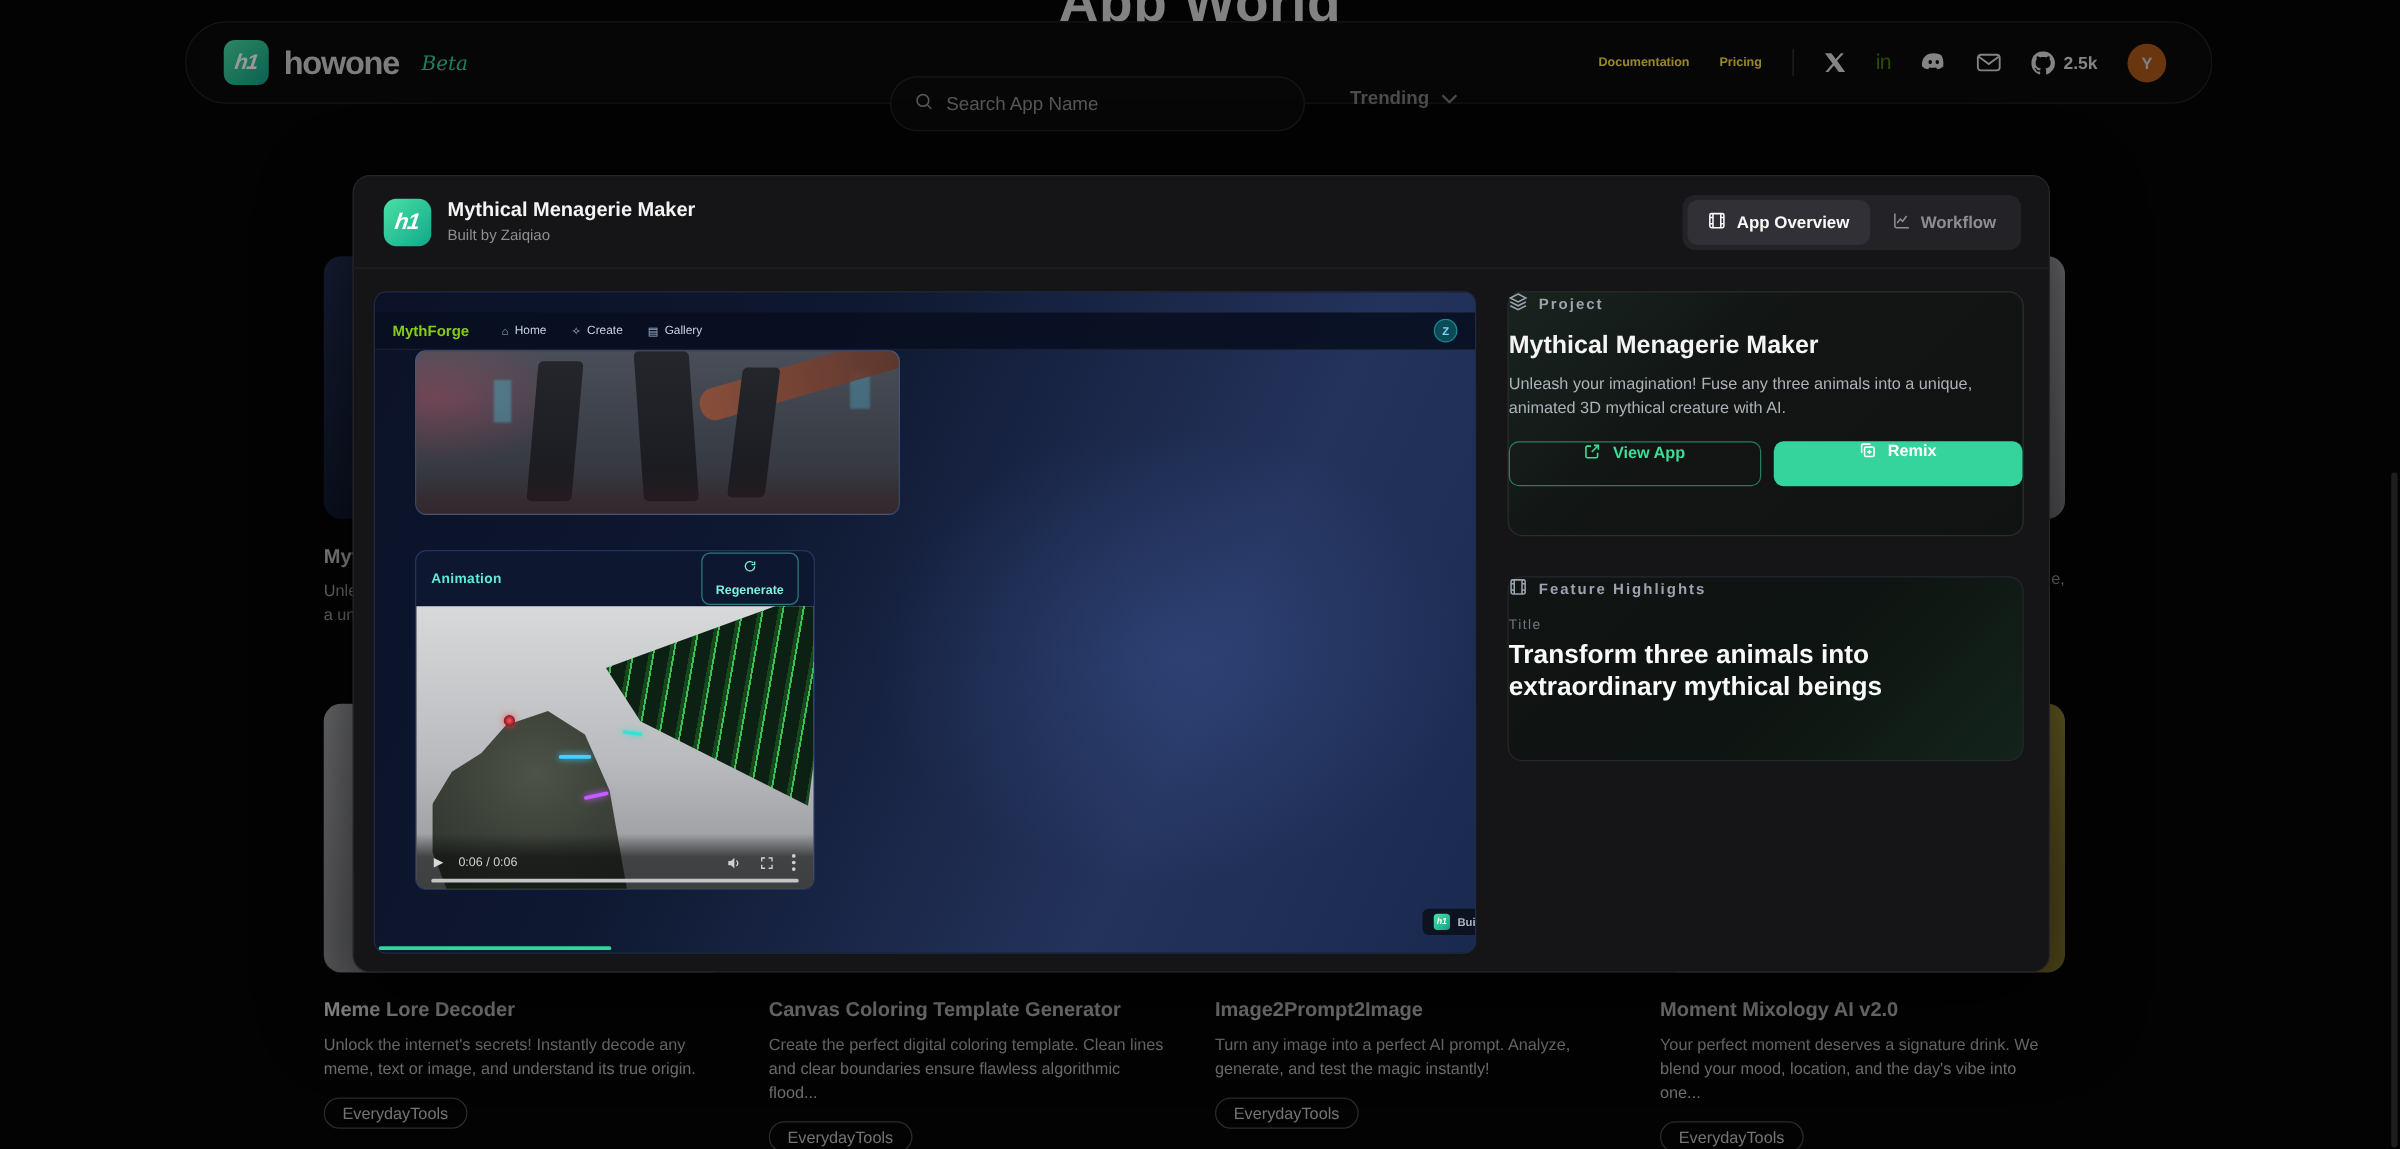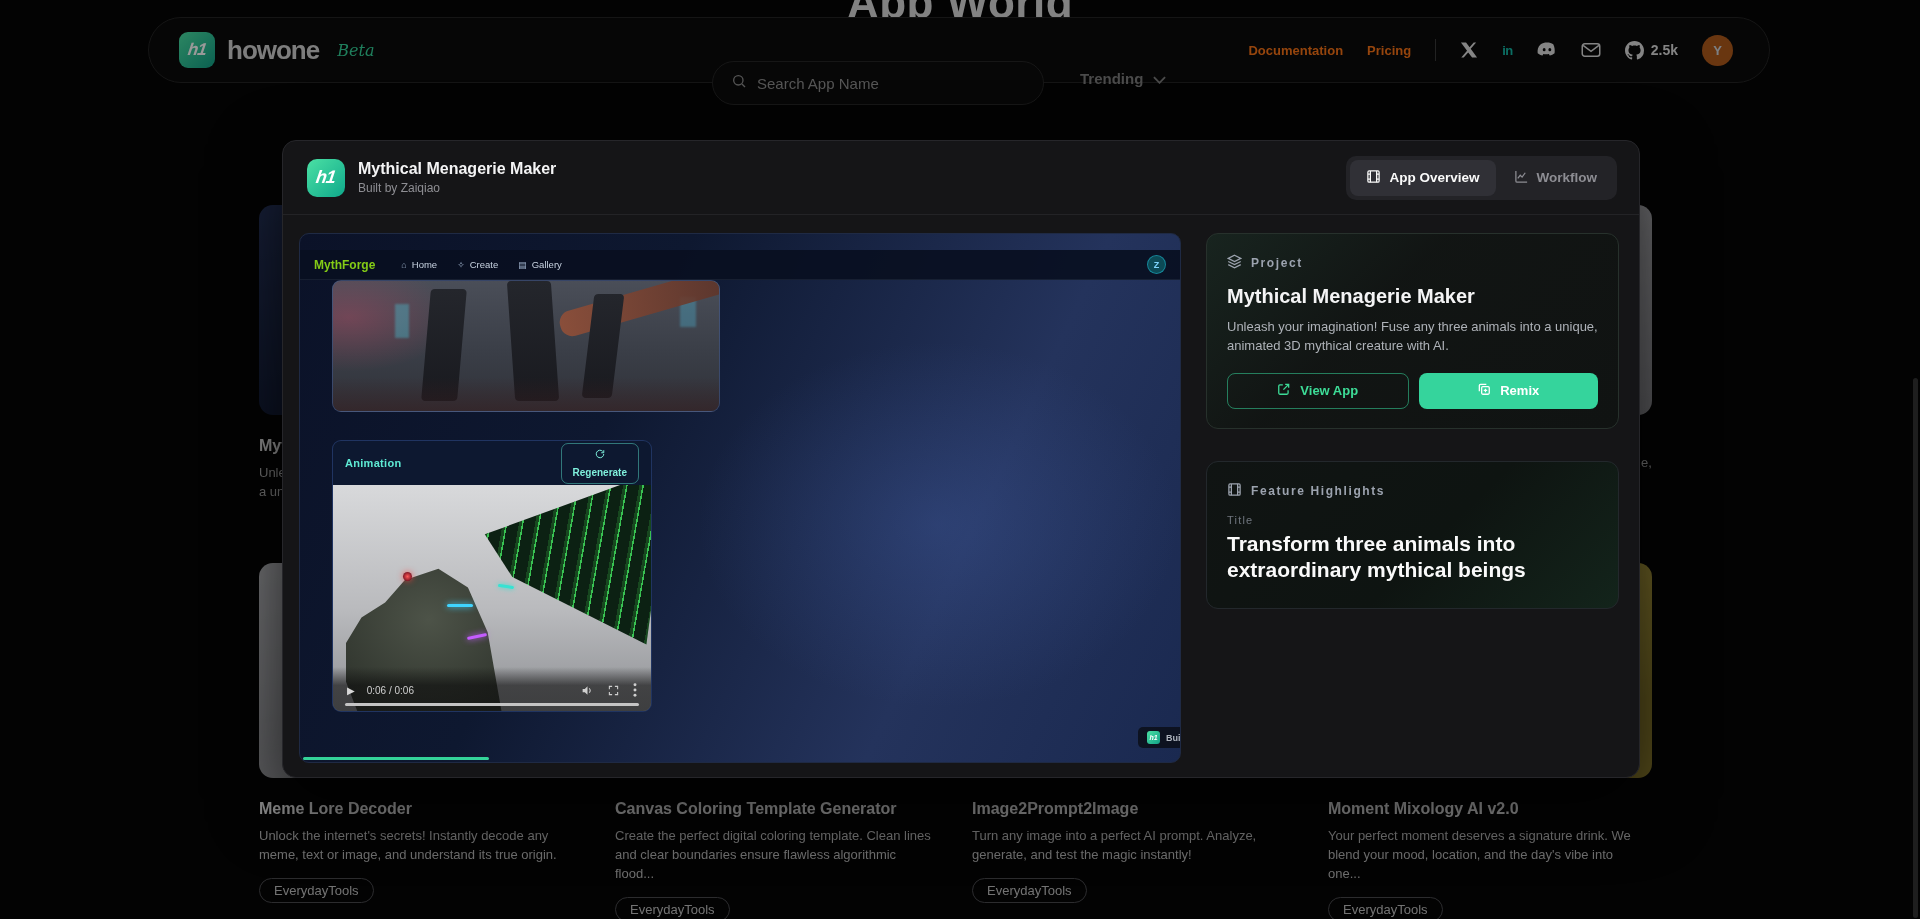--- a/index.html
+++ b/index.html
@@ -15,25 +15,25 @@
   .top-header { position:absolute; left:148px; top:17px; width:1622px; height:66px;
     border:1px solid #242424; border-radius:33px; background:#0a0a0a;
     display:flex; align-items:center; padding:0 36px 0 30px; }
   .brand-group { display:flex; align-items:center; gap:12px; }
   .logo-badge { width:36px; height:36px; border-radius:9px;
     background:linear-gradient(135deg,#4be0a4,#12a187); display:flex; align-items:center; justify-content:center; }
   .logo-glyph { color:#fff; font-weight:800; font-style:italic; font-size:17px; transform:skew(-8deg); letter-spacing:-1px; }
   .wordmark { font-size:26px; font-weight:800; color:#d0d0d0; letter-spacing:-1px; }
   .beta { font-family:"DejaVu Serif", serif; font-style:italic; font-size:16px; color:#34d399; margin-left:6px; }
   .header-right { margin-left:auto; display:flex; align-items:center; gap:24px; }
-  .hnav { font-size:13px; font-weight:700; color:#f97316; cursor:pointer; }
+  .hnav { font-size:10px; font-weight:700; color:#fde047; cursor:pointer; }
   .vdiv { width:1px; height:22px; background:#3a3a3a; }
   .hicon { color:#dcdcdc; display:flex; align-items:center; }
   .hicon svg { display:block; }
-  .in-glyph { font-weight:700; font-size:13px; color:#14b8a6; letter-spacing:-.5px; }
+  .in-glyph { font-weight:400; font-size:17px; color:#4d7c0f; letter-spacing:-.5px; }
   .gh-wrap { display:flex; align-items:center; gap:7px; color:#dcdcdc; font-size:14px; font-weight:700; }
   .avatar-y { width:31px; height:31px; border-radius:50%; background:#b05a1c; color:#cfd6dd;
     display:flex; align-items:center; justify-content:center; font-size:13px; font-weight:800; }
 
   .search-pill { position:absolute; left:712px; top:61px; width:332px; height:44px;
     border:1px solid #262626; border-radius:22px; background:#0c0c0c;
     display:flex; align-items:center; gap:10px; padding:16px 18px; color:#8f8f8f; }
   .search-pill .ph { font-size:15px; color:#8f8f8f; }
   .trending { position:absolute; left:1080px; top:70px; display:flex; align-items:center; gap:10px;
     color:#7d7d7d; font-size:15px; font-weight:700; }
@@ -135,31 +135,31 @@
   .vid-progress { position:absolute; left:12px; right:12px; bottom:7px; height:3px; border-radius:2px; background:#c4c4c4; }
 
   .built-badge { position:absolute; left:838px; top:493px; display:flex; align-items:center; gap:6px;
     background:rgba(8,10,14,.72); border-radius:5px; padding:4px 9px; white-space:nowrap; }
   .built-mini { width:13px; height:13px; border-radius:3px; background:linear-gradient(135deg,#4be0a4,#12a187);
     color:#fff; font-size:7px; font-weight:800; font-style:italic; display:flex; align-items:center; justify-content:center; }
   .built-txt { font-size:9px; font-weight:700; color:#aeb4bd; }
   .pv-scroll-ind { position:absolute; left:3px; bottom:2px; width:186px; height:3px; border-radius:2px; background:#34d399; }
 
   
-  .side-card { position:absolute; left:923px; width:413px; border-radius:12px; padding:20px; }
+  .side-card { position:absolute; left:923px; width:413px; border-radius:12px; }
   .project-card { top:92px; height:196px; border:1px solid #27312c;
     background:linear-gradient(135deg,#18241f 0%,#13181530 40%,#101312 100%), #111413; }
   .feature-card { top:320px; height:148px; border:1px solid #23282c;
     background:linear-gradient(135deg,#101413 0%,#0e1411 55%,#13241b 100%); }
   .sec-label { display:flex; align-items:center; gap:9px; color:#9ca3af; font-size:12px;
     font-weight:700; letter-spacing:1.6px; }
   .proj-title { margin-top:13px; font-size:20px; font-weight:800; color:#f4f4f5; }
   .proj-desc { margin-top:10px; font-size:13px; line-height:1.45; color:#aeb2b8; }
   .btn-row { margin-top:17px; display:flex; gap:10px; }
-  .btn { flex:1; height:36px; border-radius:8px; display:flex; align-items:center; justify-content:center;
+  .btn { flex:1; height:36px; border-radius:8px; display:flex; justify-content:center;
     gap:9px; font-size:13px; font-weight:700; cursor:pointer; }
   .btn-outline { border:1px solid rgba(52,211,153,.55); color:#3ddc97; background:transparent; }
   .btn-solid { background:#35d49c; color:#fff; }
   .feat-field { margin-top:14px; font-size:11px; color:#70767f; letter-spacing:1.2px; }
   .feat-title { margin-top:5px; font-size:21px; line-height:1.26; font-weight:800; color:#fafafa; width:330px; }
 </style>
 </head>
 <body>
 
 <div id="stage">

